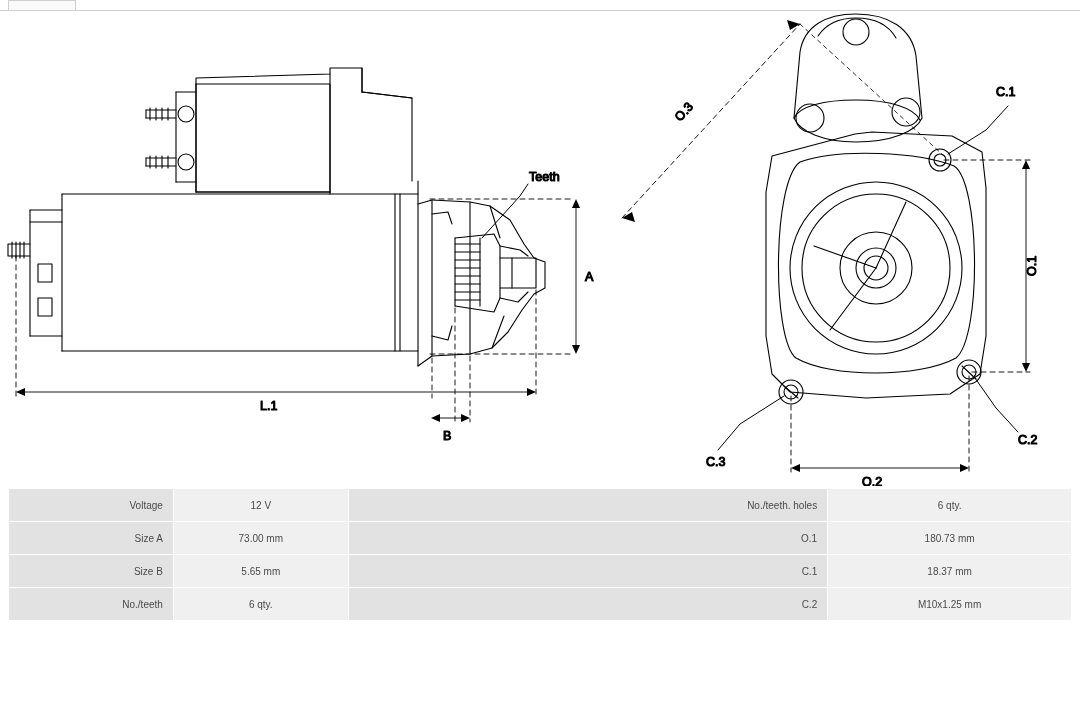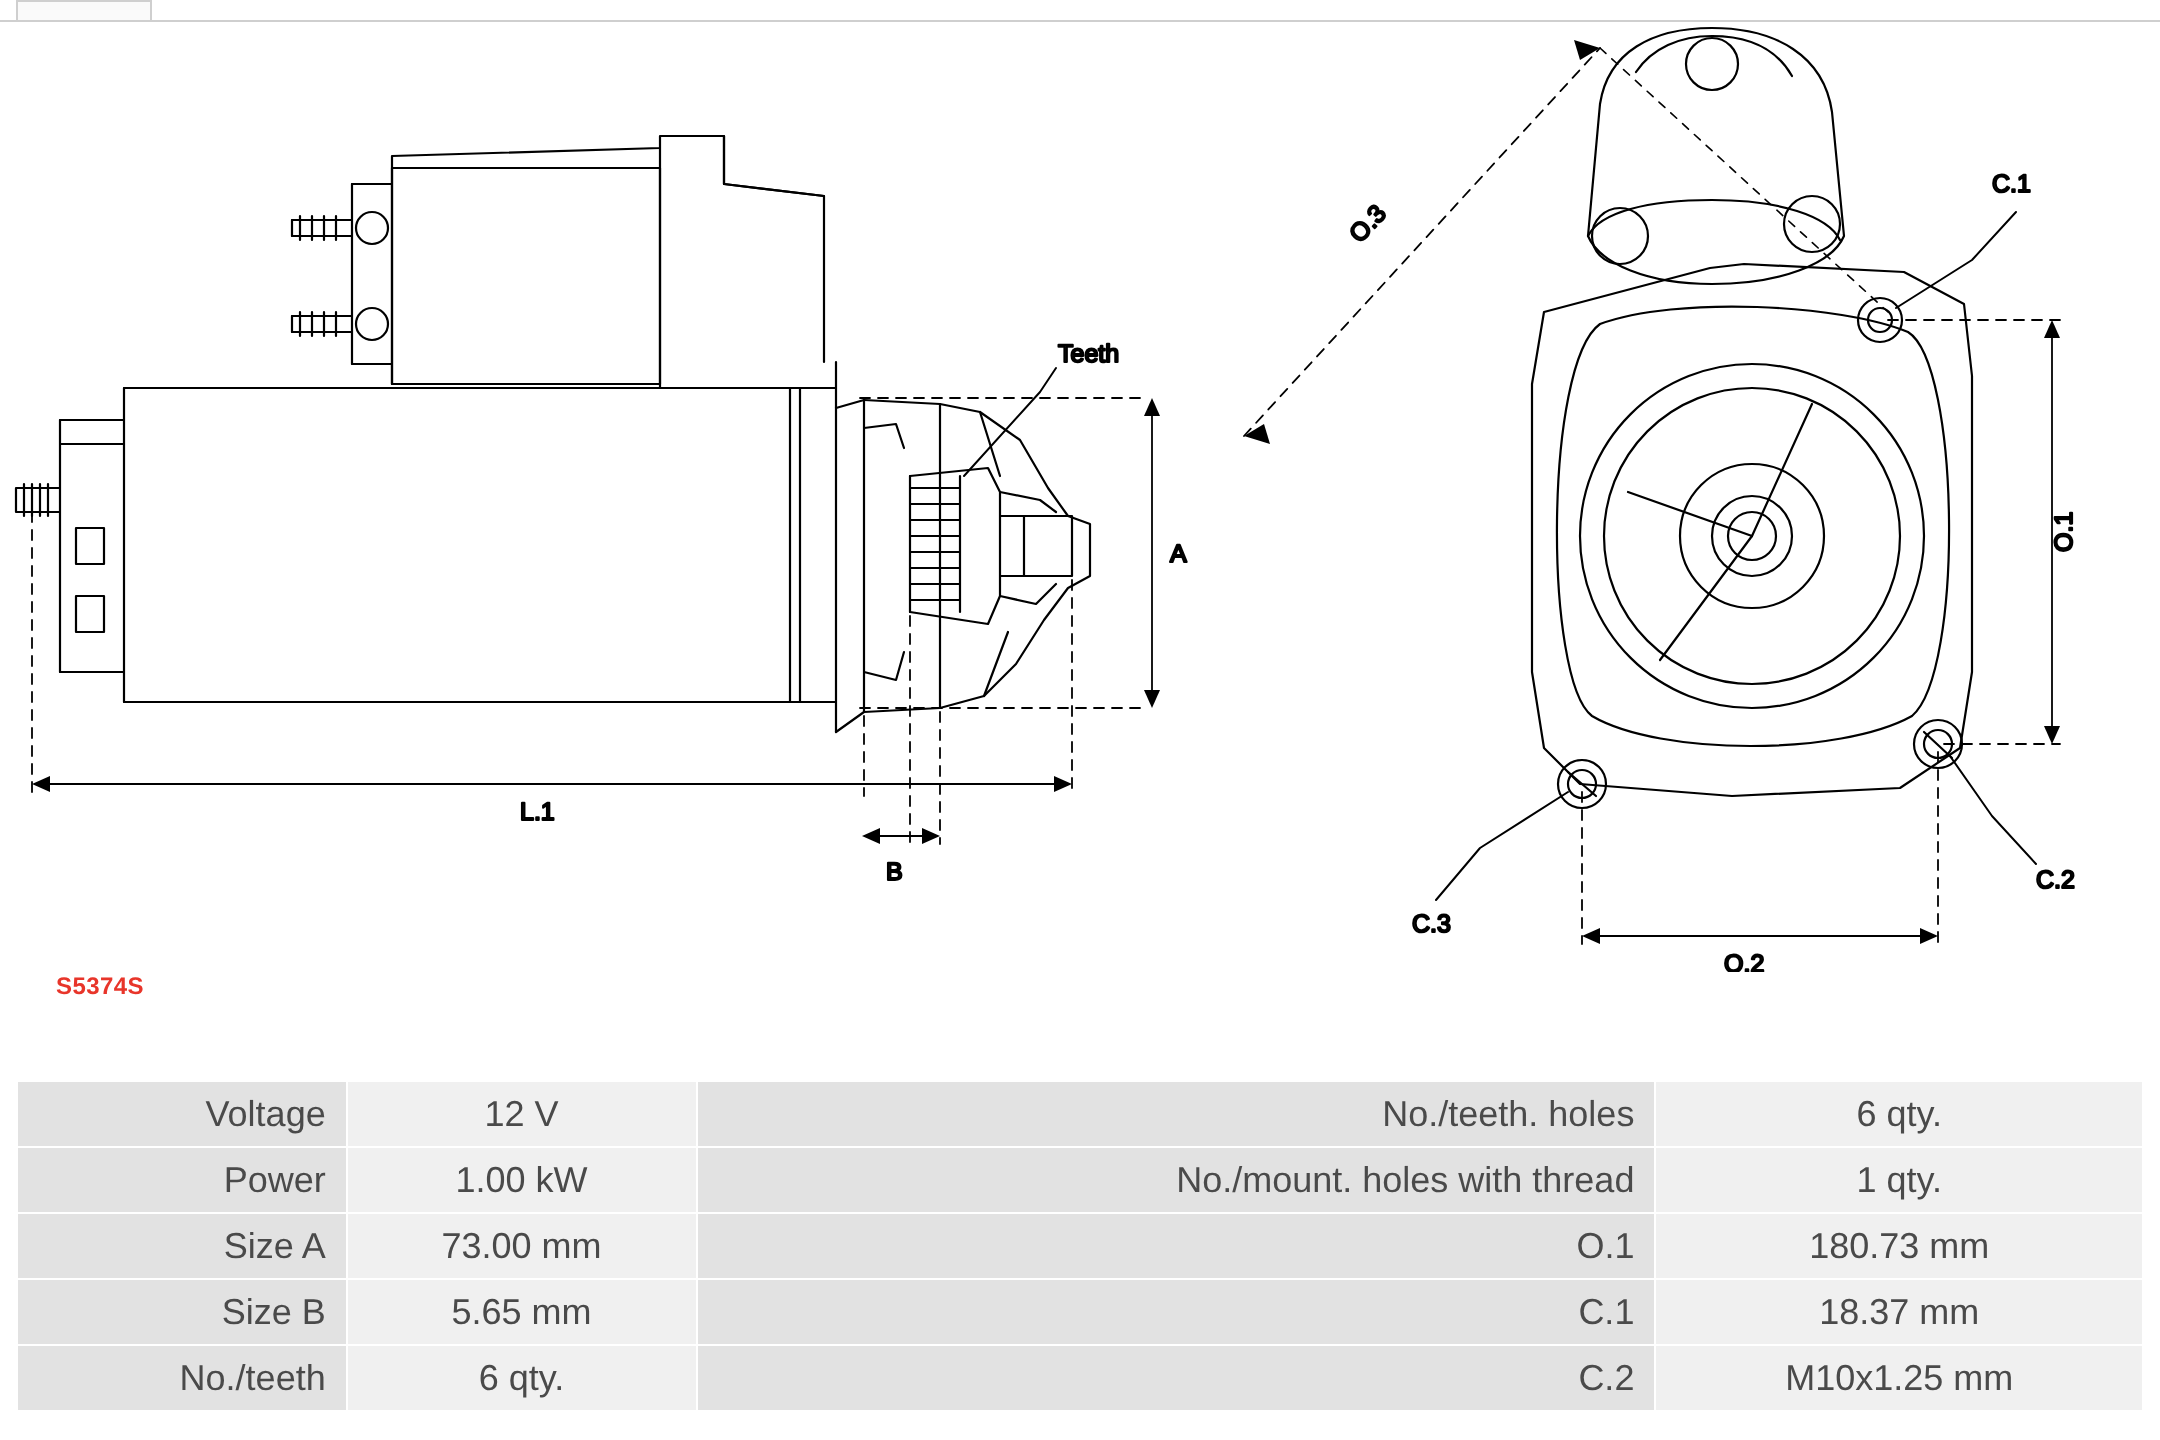--- a/index.html
+++ b/index.html
@@ -51,24 +51,24 @@
     top: 486px;
     font-size: 12px;
     font-weight: bold;
     color: #e8352a;
     letter-spacing: 0.2px;
     margin-left: 16px;
   }
   .specs {
     position: absolute;
     left: 8px;
-    top: 540px;
+    top: 488px;
     width: 1064px;
     border-collapse: collapse;
-    font-size: 18px;
+    font-size: 10px;
   }
   .specs td {
     height: 32px;
     padding: 0 10px;
     border: 1px solid #ffffff;
     vertical-align: middle;
     white-space: nowrap;
     overflow: hidden;
   }
   .specs td.lbl {
@@ -290,26 +290,20 @@
         <col class="c2">
         <col class="c3">
         <col class="c4">
     </colgroup>
     <tbody>
       <tr>
         <td class="lbl">Voltage</td>
         <td class="val">12 V</td>
         <td class="lbl">No./teeth. holes</td>
         <td class="val">6 qty.</td>
-      </tr>
-      <tr>
-        <td class="lbl">Power</td>
-        <td class="val">1.00 kW</td>
-        <td class="lbl">No./mount. holes with thread</td>
-        <td class="val">1 qty.</td>
       </tr>
       <tr>
         <td class="lbl">Size A</td>
         <td class="val">73.00 mm</td>
         <td class="lbl">O.1</td>
         <td class="val">180.73 mm</td>
       </tr>
       <tr>
         <td class="lbl">Size B</td>
         <td class="val">5.65 mm</td>

